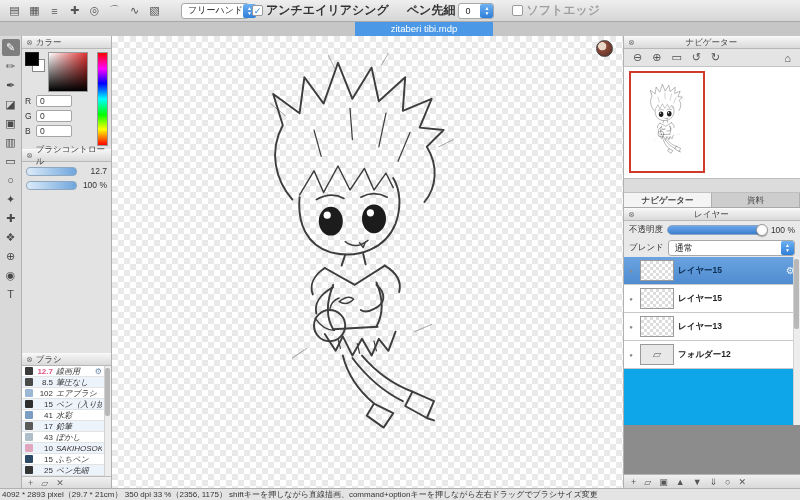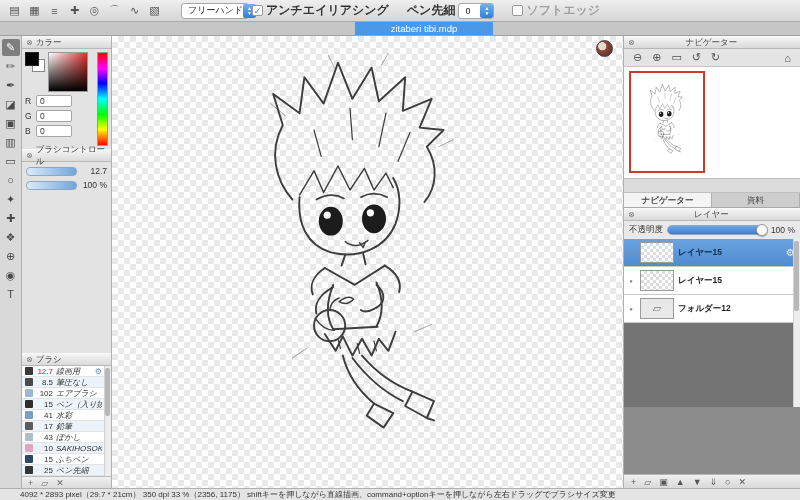--- a/index.html
+++ b/index.html
@@ -13,21 +13,21 @@
   .gap{width:12px;flex:0 0 12px;}
   .dropdown{display:flex;align-items:center;height:16px;background:#fff;border:1px solid #a8a8a8;border-radius:3px;font-size:9px;color:#222;padding-left:6px;white-space:nowrap;}
   .dd-arrows{margin-left:auto;width:13px;height:14px;background:linear-gradient(#6db1f2,#2f7fd9);border-radius:2px;display:flex;flex-direction:column;align-items:center;justify-content:center;color:#fff;flex:0 0 13px;}
   .dd-arrows span{font-size:5px;line-height:5px;}
   .checkbox{width:11px;height:11px;background:#fff;border:1px solid #9a9a9a;border-radius:2px;display:inline-flex;align-items:center;justify-content:center;font-size:9px;color:#2f7fd9;font-weight:bold;flex:0 0 11px;}
   .checkbox.small{width:9px;height:9px;flex:0 0 9px;}
   .ctl-label{font-size:12px;color:#333;white-space:nowrap;font-weight:bold;}
   .ctl-label.disabled{color:#9f9f9f;}
 
   
-  .tabbar{position:absolute;top:22px;left:0;right:0;height:14px;background:#c6c6c6;border-bottom:1px solid #a0a0a0;display:flex;justify-content:center;padding-left:48px;}
+  .tabbar{position:absolute;top:22px;left:0;right:0;height:25px;background:#c6c6c6;border-bottom:1px solid #a0a0a0;display:flex;justify-content:center;padding-left:48px;}
   .doc-tab{height:100%;background:#4a98e6;color:#fff;font-size:9.5px;line-height:13px;padding:0 36px;}
 
   
   .main{position:absolute;top:36px;left:0;right:0;bottom:12px;display:flex;}
   .tool-strip{width:22px;background:#d9d9d9;border-right:1px solid #b0b0b0;display:flex;flex-direction:column;align-items:center;padding-top:3px;gap:2px;flex:0 0 22px;}
   .tool{width:18px;height:17px;font-size:11px;line-height:17px;text-align:center;color:#4a4a4a;border-radius:2px;}
   .tool.selected{background:#7e7e7e;color:#fff;}
 
   
   .left-panel{width:90px;flex:0 0 90px;background:#e3e3e3;border-right:1px solid #b0b0b0;display:flex;flex-direction:column;}
@@ -78,38 +78,38 @@
   .nav-art{position:absolute;left:9px;top:7px;width:68px;height:96px;}
   .rp-gap{height:14px;flex:0 0 14px;background:#dcdcdc;border-bottom:1px solid #c0c0c0;}
   .rp-tabs{height:15px;flex:0 0 15px;display:flex;background:#cdcdcd;border-bottom:1px solid #a8a8a8;}
   .rp-tab{flex:1;text-align:center;font-size:8.5px;line-height:14px;color:#444;border-right:1px solid #b0b0b0;}
   .rp-tab.active{background:#f4f4f4;font-weight:bold;}
   .op-row,.blend-row{height:18px;flex:0 0 18px;display:flex;align-items:center;gap:4px;padding:0 5px;font-size:8.5px;}
   .op-slider{flex:1;height:10px;border-radius:5px;background:linear-gradient(#6aa6e8,#3d7fd0);border:1px solid #8aa5c5;position:relative;}
   .op-knob{position:absolute;right:-2px;top:-2px;width:12px;height:12px;border-radius:50%;background:#fdfdfd;border:1px solid #999;box-shadow:0 1px 1px rgba(0,0,0,.3);}
   .blend-dd{flex:1;}
   .checks-row{height:16px;flex:0 0 16px;display:flex;align-items:center;gap:3px;padding:0 4px;font-size:7.5px;color:#333;white-space:nowrap;}
-  .layers{flex:0 0 168px;position:relative;background:#737373;}
+  .layers{flex:0 0 168px;position:relative;background:#0ea5e9;}
   .layer-row{height:28px;display:flex;align-items:center;gap:4px;padding:0 5px 0 2px;border-bottom:1px solid #c9c9c9;background:#fff;}
   .layer-row.selected{background:linear-gradient(#6aa3e0,#4f8cd0);}
   .layer-row.selected .l-name{color:#10altered;}
   .l-vis{width:10px;flex:0 0 10px;font-size:6px;color:#8a8a8a;text-align:center;}
   .l-thumb{width:34px;height:21px;flex:0 0 34px;border:1px solid #9a9a9a;}
   .checker-sm{background-color:#fff;background-image:linear-gradient(45deg,#ddd 25%,transparent 25%,transparent 75%,#ddd 75%),linear-gradient(45deg,#ddd 25%,transparent 25%,transparent 75%,#ddd 75%);background-size:6px 6px;background-position:0 0,3px 3px;}
   .l-thumb.folder{display:flex;align-items:center;justify-content:center;background:#e8e8e8;color:#777;font-size:11px;}
   .l-name{flex:1;font-size:8.5px;color:#222;font-weight:bold;white-space:nowrap;overflow:hidden;}
   .layer-row.selected .l-name{color:#0d2c50;}
   .l-gear{color:#eef3fa;font-size:10px;}
   .ls-scroll{position:absolute;right:0;top:0;bottom:0;width:7px;background:#ededed;border-left:1px solid #d2d2d2;}
   .ls-thumb{position:absolute;top:2px;right:1px;width:5px;height:70px;border-radius:2px;background:#b8b8b8;}
   .rp-filler{flex:1;background:#8c8c8c;}
   .rp-footer{height:14px;flex:0 0 14px;background:linear-gradient(#f0f0f0,#d9d9d9);border-top:1px solid #b5b5b5;display:flex;align-items:center;gap:8px;padding:0 7px;font-size:9px;color:#555;}
 
   
-  .status-bar{position:absolute;left:0;right:0;bottom:0;height:12px;background:#e4e4e4;border-top:1px solid #b0b0b0;font-size:8px;line-height:11px;padding:0 20px;white-space:nowrap;overflow:hidden;color:#333;}
+  .status-bar{position:absolute;left:0;right:0;bottom:0;height:12px;background:#e4e4e4;border-top:1px solid #b0b0b0;font-size:8px;line-height:11px;padding:0 2px;white-space:nowrap;overflow:hidden;color:#333;}
 </style>
 </head>
 <body>
 
 <svg width="0" height="0" style="position:absolute" aria-hidden="true">
   <symbol id="chibi-art" viewBox="0 0 300 360">
     <g fill="none" stroke="#3d3d3d" stroke-width="1.6" stroke-linecap="round" stroke-linejoin="round">
       <path d="M92,128 C78,112 72,88 84,66 L76,40 L98,56 L102,26 L118,48 L130,14 L142,44 L158,18 L164,46 L186,26 L184,54 L208,44 L198,68 L218,70 L204,84 C214,100 212,118 202,130"></path>
       <path d="M110,70 L116,92 M140,52 L142,78 M170,56 L164,84 M190,72 L180,96" stroke-width="1"></path>
       <path d="M98,126 C96,148 104,166 124,172 C148,178 170,168 178,148 C183,134 182,120 176,110"></path>
@@ -356,31 +356,46 @@
         <span class="close-ic">⊗</span>
         <span class="ph-title centered">レイヤー</span>
       </div>
       <div class="op-row">
         <span>不透明度</span>
         <div class="op-slider">
             <div class="op-knob"></div>
           </div>
         <span>100 %</span>
       </div>
+      <div class="blend-row">
+        <span>ブレンド</span>
+        <div class="dropdown blend-dd">
+          <span>通常</span>
+          <span class="dd-arrows">
+              <span>▲</span>
+              <span>▼</span>
+            </span>
+        </div>
+      </div>
       <div class="layers">
         <div class="layer-row selected">
           <span class="l-vis">●</span>
           <div class="l-thumb checker-sm"></div>
           <span class="l-name">レイヤー15</span>
           <span class="l-gear">⚙</span>
         </div>
         <div class="layer-row">
           <span class="l-vis">●</span>
           <div class="l-thumb checker-sm"></div>
           <span class="l-name">レイヤー15</span>
+        </div>
+        <div class="layer-row">
+          <span class="l-vis">●</span>
+          <div class="l-thumb checker-sm"></div>
+          <span class="l-name">レイヤー13</span>
         </div>
         <div class="layer-row">
           <span class="l-vis">●</span>
           <div class="l-thumb folder">
               <span>▱</span>
             </div>
           <span class="l-name">フォルダー12</span>
         </div>
         <div class="ls-scroll">
             <div class="ls-thumb"></div>

